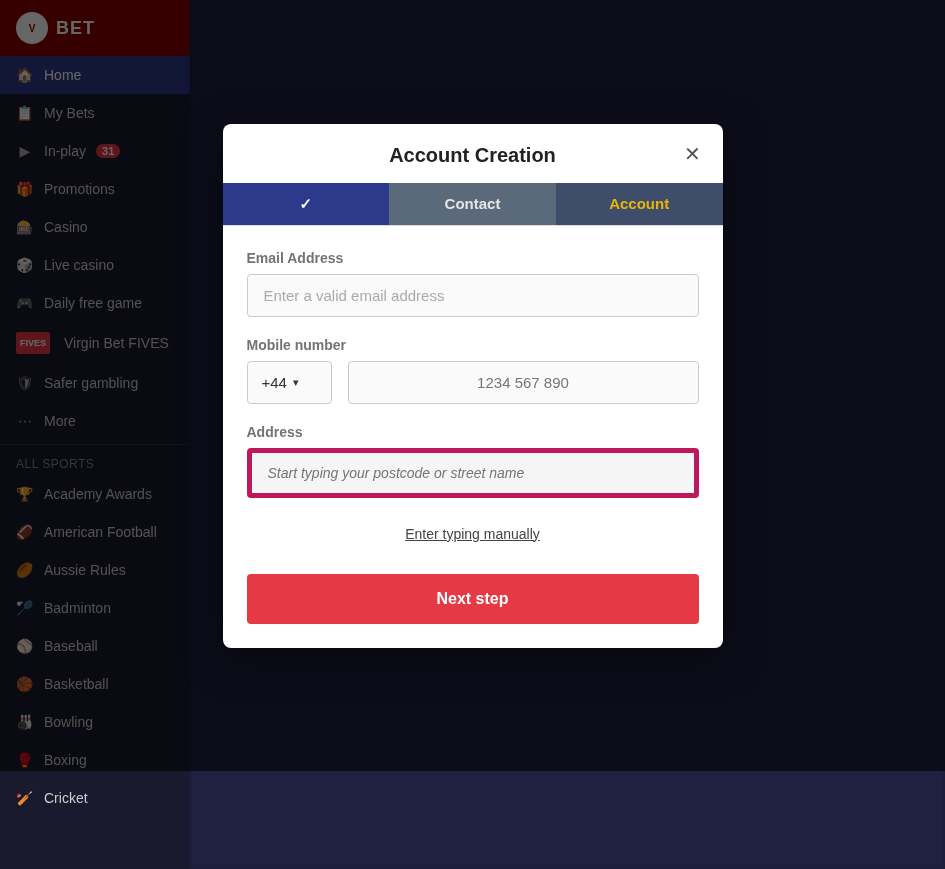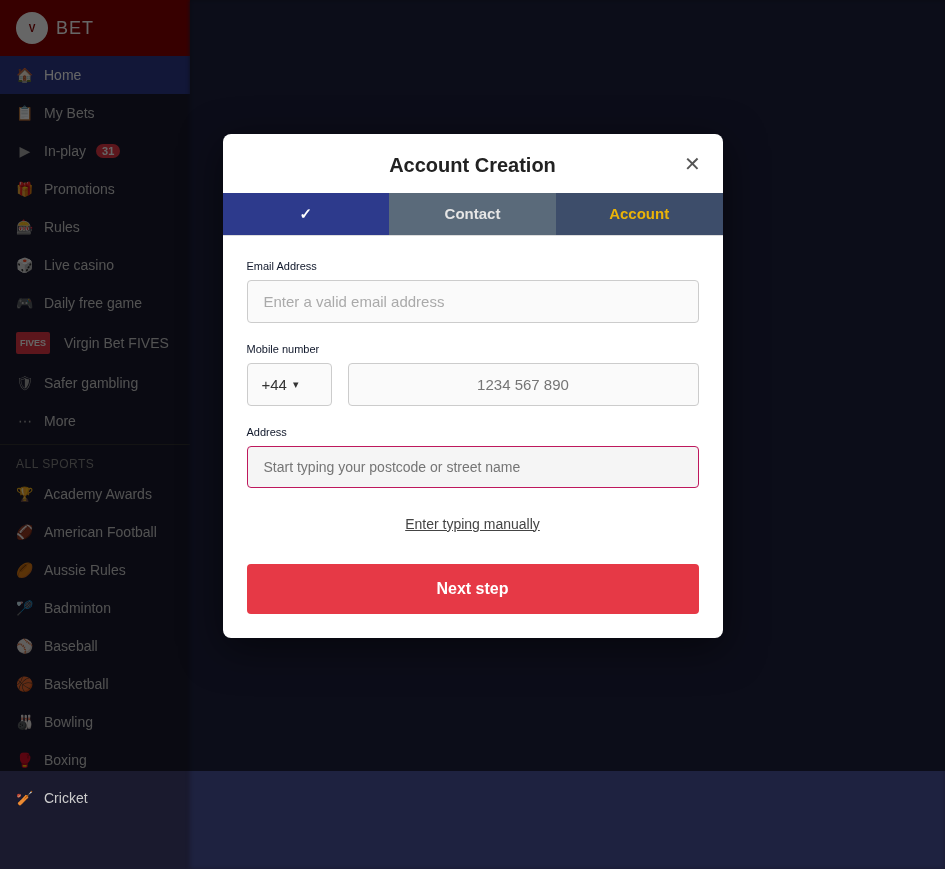--- a/index.html
+++ b/index.html
@@ -5,21 +5,21 @@
     * { box-sizing: border-box; margin: 0; padding: 0; }
     body { font-family: Arial, sans-serif; background: #1a1a2e; width: 945px; height: 869px; overflow: hidden; position: relative; }
 
     
     .bg-layout { display: flex; width: 945px; height: 869px; }
 
     
     .sidebar { width: 190px; background: #1a1a2e; flex-shrink: 0; height: 100%; overflow: hidden; }
     .sidebar-header { background: #8b0000; padding: 12px 16px; display: flex; align-items: center; gap: 8px; }
     .virgin-logo { width: 32px; height: 32px; background: white; border-radius: 50%; display: flex; align-items: center; justify-content: center; font-weight: bold; font-size: 10px; color: #8b0000; }
-    .sidebar-logo-text { color: white; font-size: 18px; font-weight: normal; letter-spacing: 1px; }
+    .sidebar-logo-text { color: white; font-size: 18px; font-weight: bold; letter-spacing: 1px; }
 
     .sidebar-nav { background: #1a1a2e; }
     .sidebar-item { display: flex; align-items: center; gap: 10px; padding: 10px 16px; color: #ccc; font-size: 14px; cursor: pointer; }
     .sidebar-item.active { background: #2d3a8c; color: white; }
     .sidebar-item .icon { width: 18px; height: 18px; display: flex; align-items: center; justify-content: center; color: #aaa; font-size: 14px; flex-shrink: 0; }
     .sidebar-item.active .icon { color: white; }
     .badge { background: #e63946; color: white; border-radius: 10px; padding: 1px 6px; font-size: 11px; font-weight: bold; }
 
     .sidebar-section { color: #888; font-size: 12px; padding: 8px 16px 4px; text-transform: uppercase; letter-spacing: 0.5px; }
 
@@ -40,31 +40,31 @@
     
     .step-tabs { display: flex; border-bottom: 1px solid #ddd; margin-bottom: 24px; }
     .step-tab { flex: 1; padding: 12px 16px; text-align: center; font-size: 15px; font-weight: 600; cursor: pointer; border: none; }
     .step-tab.completed { background: #2d3a8c; color: white; }
     .step-tab.inactive { background: #5a6a7a; color: #e5e5e5; }
     .step-tab.current-section { background: #3d4d6a; color: #eab308; font-weight: bold; }
 
     
     .modal-body { padding: 0 24px 24px; }
     .form-group { margin-bottom: 20px; }
-    .form-label { display: block; font-size: 11px; font-weight: 400; color: #0f172a; margin-bottom: 8px; }
+    .form-label { display: block; font-size: 14px; font-weight: 700; color: #737373; margin-bottom: 8px; }
     .form-input { width: 100%; padding: 12px 16px; border: 1px solid #ccc; border-radius: 4px; font-size: 15px; color: #555; background: #fafafa; outline: none; }
     .form-input::placeholder { color: #aaa; }
 
     
     .phone-row { display: flex; gap: 16px; }
     .phone-prefix { display: flex; align-items: center; gap: 6px; padding: 12px 14px; border: 1px solid #ccc; border-radius: 4px; background: #fafafa; cursor: pointer; font-size: 15px; color: #333; white-space: nowrap; min-width: 85px; }
     .phone-input { flex: 1; padding: 12px 16px; border: 1px solid #ccc; border-radius: 4px; font-size: 15px; color: #0369a1; background: #fafafa; outline: none; text-align: center; }
 
     
-    .address-input { width: 100%; padding: 12px 16px; border: 1px solid #be185d; border-radius: 4px; font-size: 14px; color: #aaa; background: #f5f5f5; outline: none; }
+    .address-input { width: 100%; padding: 12px 16px; border: 5px solid #be185d; border-radius: 4px; font-size: 14px; color: #aaa; background: #f5f5f5; outline: none; font-style: italic; }
 
     
     .enter-manually { display: block; text-align: center; color: #444; font-size: 14px; text-decoration: underline; cursor: pointer; margin-top: 12px; padding: 8px; }
 
     
     .modal-footer { padding: 0 24px 24px; }
     .next-step-btn { width: 100%; padding: 16px; background: #e63946; color: white; border: none; border-radius: 4px; font-size: 16px; font-weight: bold; cursor: pointer; }
 
     
     .fives-label { background: #e63946; color: white; font-size: 9px; font-weight: bold; padding: 6px 4px; border-radius: 2px; margin-right: 4px; }
@@ -100,21 +100,21 @@
         <span class="badge">31</span>
       </div>
 
       <div class="sidebar-item">
         <span class="icon">🎁</span>
         <span>Promotions</span>
       </div>
 
       <div class="sidebar-item">
         <span class="icon">🎰</span>
-        <span>Rules</span>
+        <span>Casino</span>
       </div>
 
       <div class="sidebar-item">
         <span class="icon">🎲</span>
         <span>Live casino</span>
       </div>
 
       <div class="sidebar-item">
         <span class="icon">🎮</span>
         <span>Daily free game</span>

